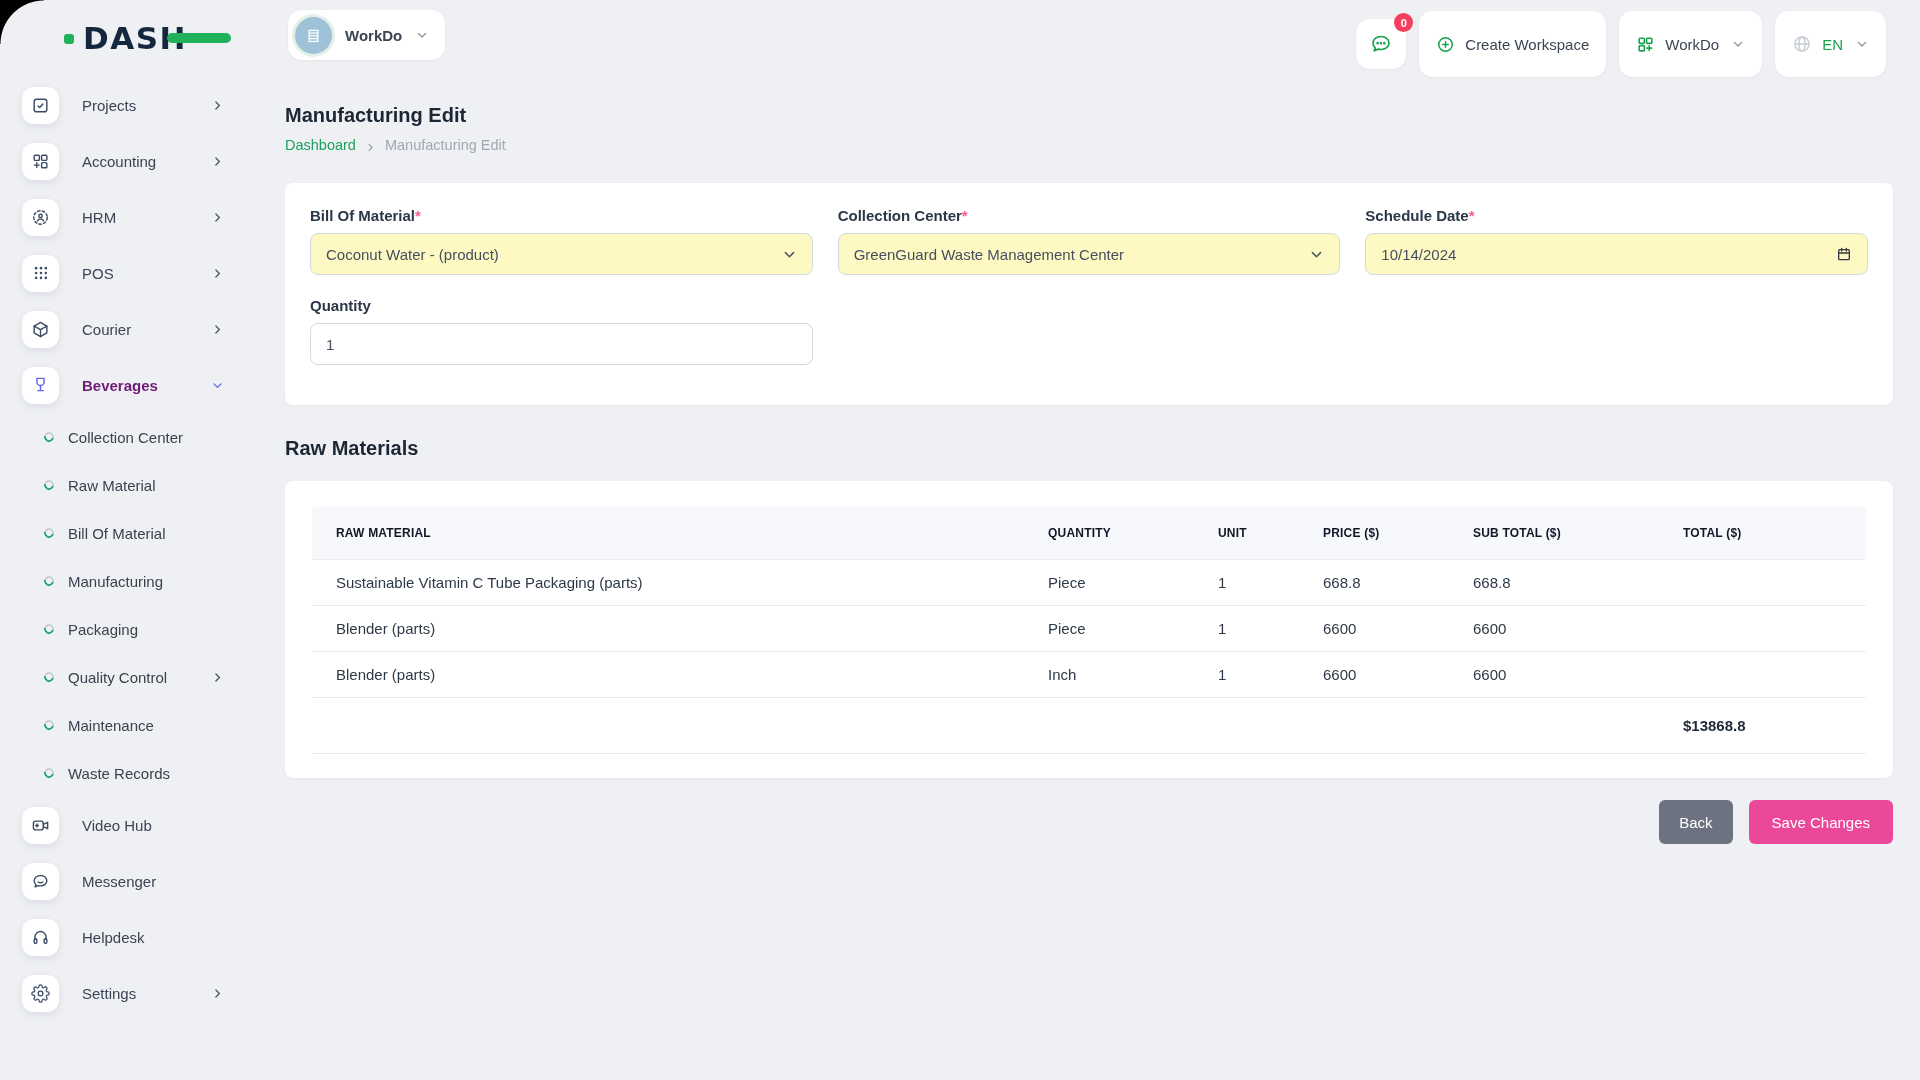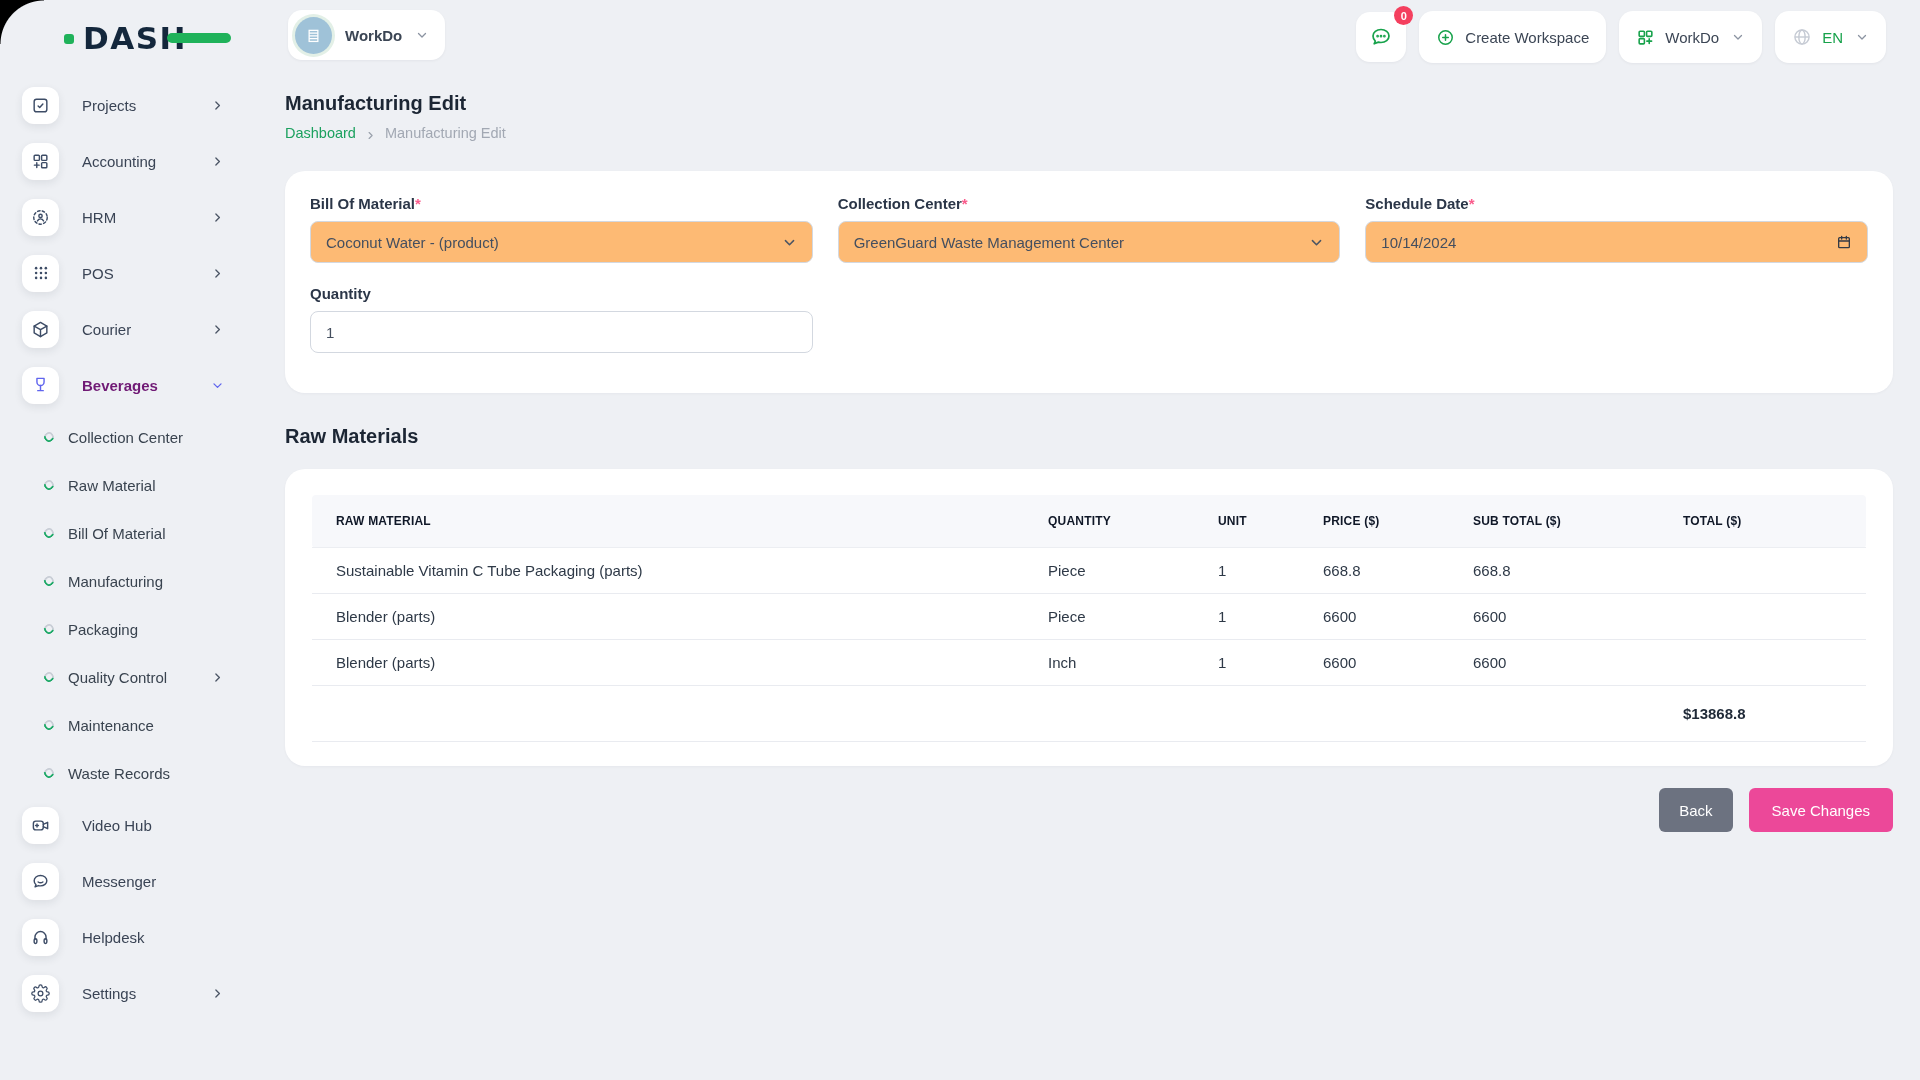--- a/index.html
+++ b/index.html
@@ -34,21 +34,21 @@
   }
   .ws-avatar { width:37px; height:37px; border-radius:50%; background:#9fc2d8; box-shadow:0 0 0 3px #e3f0e7;
     display:flex; align-items:center; justify-content:center; }
   .ws-label { font-size:15px; color:#3b4554; font-weight:600; }
 
   .topbar-right { position:absolute; right:34px; top:11px; display:flex; align-items:center; gap:13px; }
   .icon-btn { width:50px; height:50px; background:#fff; border-radius:14px; position:relative;
     display:flex; align-items:center; justify-content:center; box-shadow:0 1px 3px rgba(16,24,40,.05); }
   .badge { position:absolute; top:-6px; right:-7px; min-width:19px; height:19px; border-radius:10px;
     background:#f43f5e; color:#fff; font-size:11px; font-weight:700; display:flex; align-items:center; justify-content:center; padding:0 5px;}
-  .pill { height:52px; background:#fff; border-radius:14px; display:flex; align-items:center; gap:10px;
+  .pill { height:66px; background:#fff; border-radius:14px; display:flex; align-items:center; gap:10px;
     padding:0 17px; font-size:15px; color:#3b4554; box-shadow:0 1px 3px rgba(16,24,40,.05);justify-content:flex-end; }
   .pill .chev-sm { margin-left:2px; }
   .lang-label { color:#17a24b; font-weight:400; }
 
   
   .sidebar { position:absolute; top:72px; left:0; width:255px; bottom:4px; padding:5px 0 0 22px; }
   .side-item { height:56px; display:flex; align-items:center; position:relative; cursor:pointer; }
   .chip { width:37px; height:37px; background:#fff; border-radius:12px; display:flex; align-items:center;
     justify-content:center; color:#3d4c66; box-shadow:0 3px 8px rgba(30,41,59,.09); flex:none; }
   .side-label { margin-left:23px; font-size:15px; color:#3a4455; }
@@ -56,33 +56,33 @@
   .side-item.active .chip { color:#6065ee; }
   .side-item.active .side-label { color:#701a75; font-weight:700; }
   .side-item.active .side-chev { color:#6065ee; }
 
   .sub-item { height:48px; display:flex; align-items:center; padding-left:22px; position:relative; cursor:pointer; }
   .bullet { width:10px; height:10px; border-radius:50%; border:2px solid #c9ced6;
     border-bottom-color:#1fa968; border-left-color:#1fa968; transform:rotate(-35deg); flex:none; }
   .sub-label { margin-left:14px; font-size:15px; color:#39434f; }
 
   
-  .main { position:absolute; left:285px; top:76px; right:27px; }
+  .main { position:absolute; left:285px; top:88px; right:27px; }
   .page-title { font-size:20px; font-weight:700; color:#1c2634; margin-top:14px; line-height:26px; }
   .breadcrumb { display:flex; align-items:flex-end; gap:9px; margin-top:9px; font-size:14.5px; }
   .crumb-link { color:#1ca15f; cursor:pointer; }
   .crumb-sep { color:#9aa1ac; }
   .crumb-current { color:#a2a8b3; }
 
-  .card { background:#fff; border-radius:20px; box-shadow:0 1px 3px rgba(16,24,40,.04); }
+  .card { background:#fff; border-radius:8px; box-shadow:0 1px 3px rgba(16,24,40,.04); }
   .form-card { margin-top:30px; padding:24px 25px 40px; }
   .form-grid { display:grid; grid-template-columns:repeat(3,1fr); column-gap:25px; row-gap:22px; }
   .field-label { font-size:15px; font-weight:700; color:#2b3648; margin-bottom:9px; }
   .req { color:#fa5c8c; font-weight:700; }
-  .control { height:42px; border:1px solid #d3d8e0; border-radius:8px; background:#fdba74;
+  .control { height:42px; border:1px solid #d3d8e0; border-radius:8px; background:#fef9c3;
     display:flex; align-items:center; justify-content:space-between; padding:0 15px;
     font-size:15px; color:#454f5f; cursor:pointer; }
   .control .ctl-icon { color:#4b5563; flex:none; margin-left:10px; }
   input.control-input { width:100%; height:42px; border:1px solid #d3d8e0; border-radius:8px;
     padding:0 15px; font-size:15px; color:#454f5f; font-family:"Liberation Sans", sans-serif; outline:none; }
 
   .section-title { font-size:20px; font-weight:700; color:#1c2634; margin-top:30px; line-height:26px; }
   .table-card { margin-top:20px; padding:26px 27px 24px; }
   table { width:100%; border-collapse:collapse; table-layout:fixed; }
   col.c-material { width:708px; } col.c-qty { width:170px; } col.c-unit { width:105px; }

